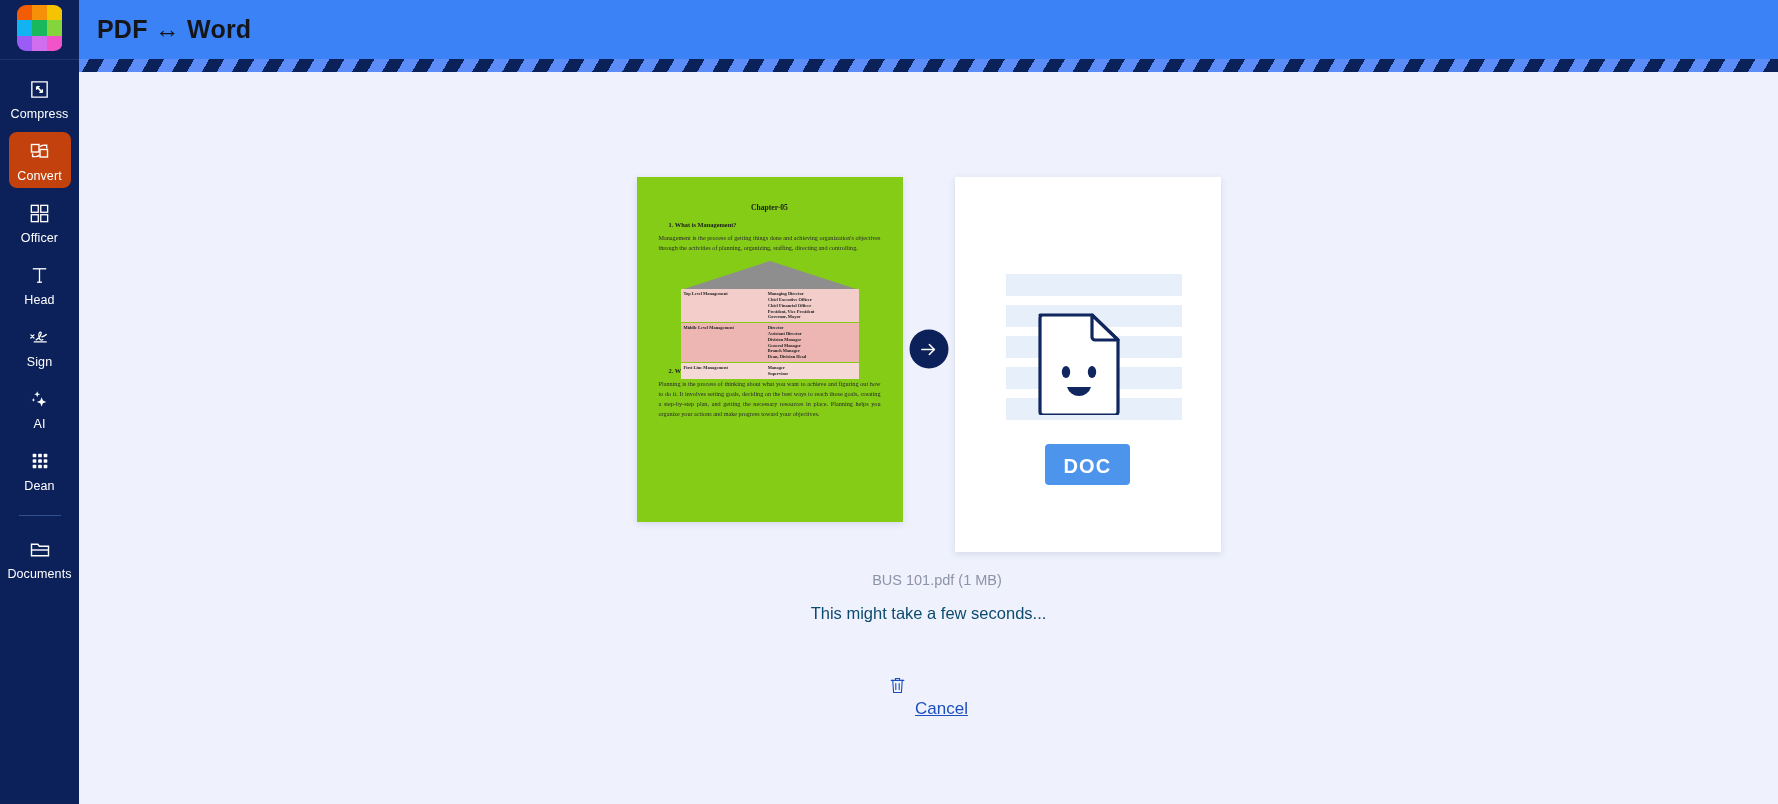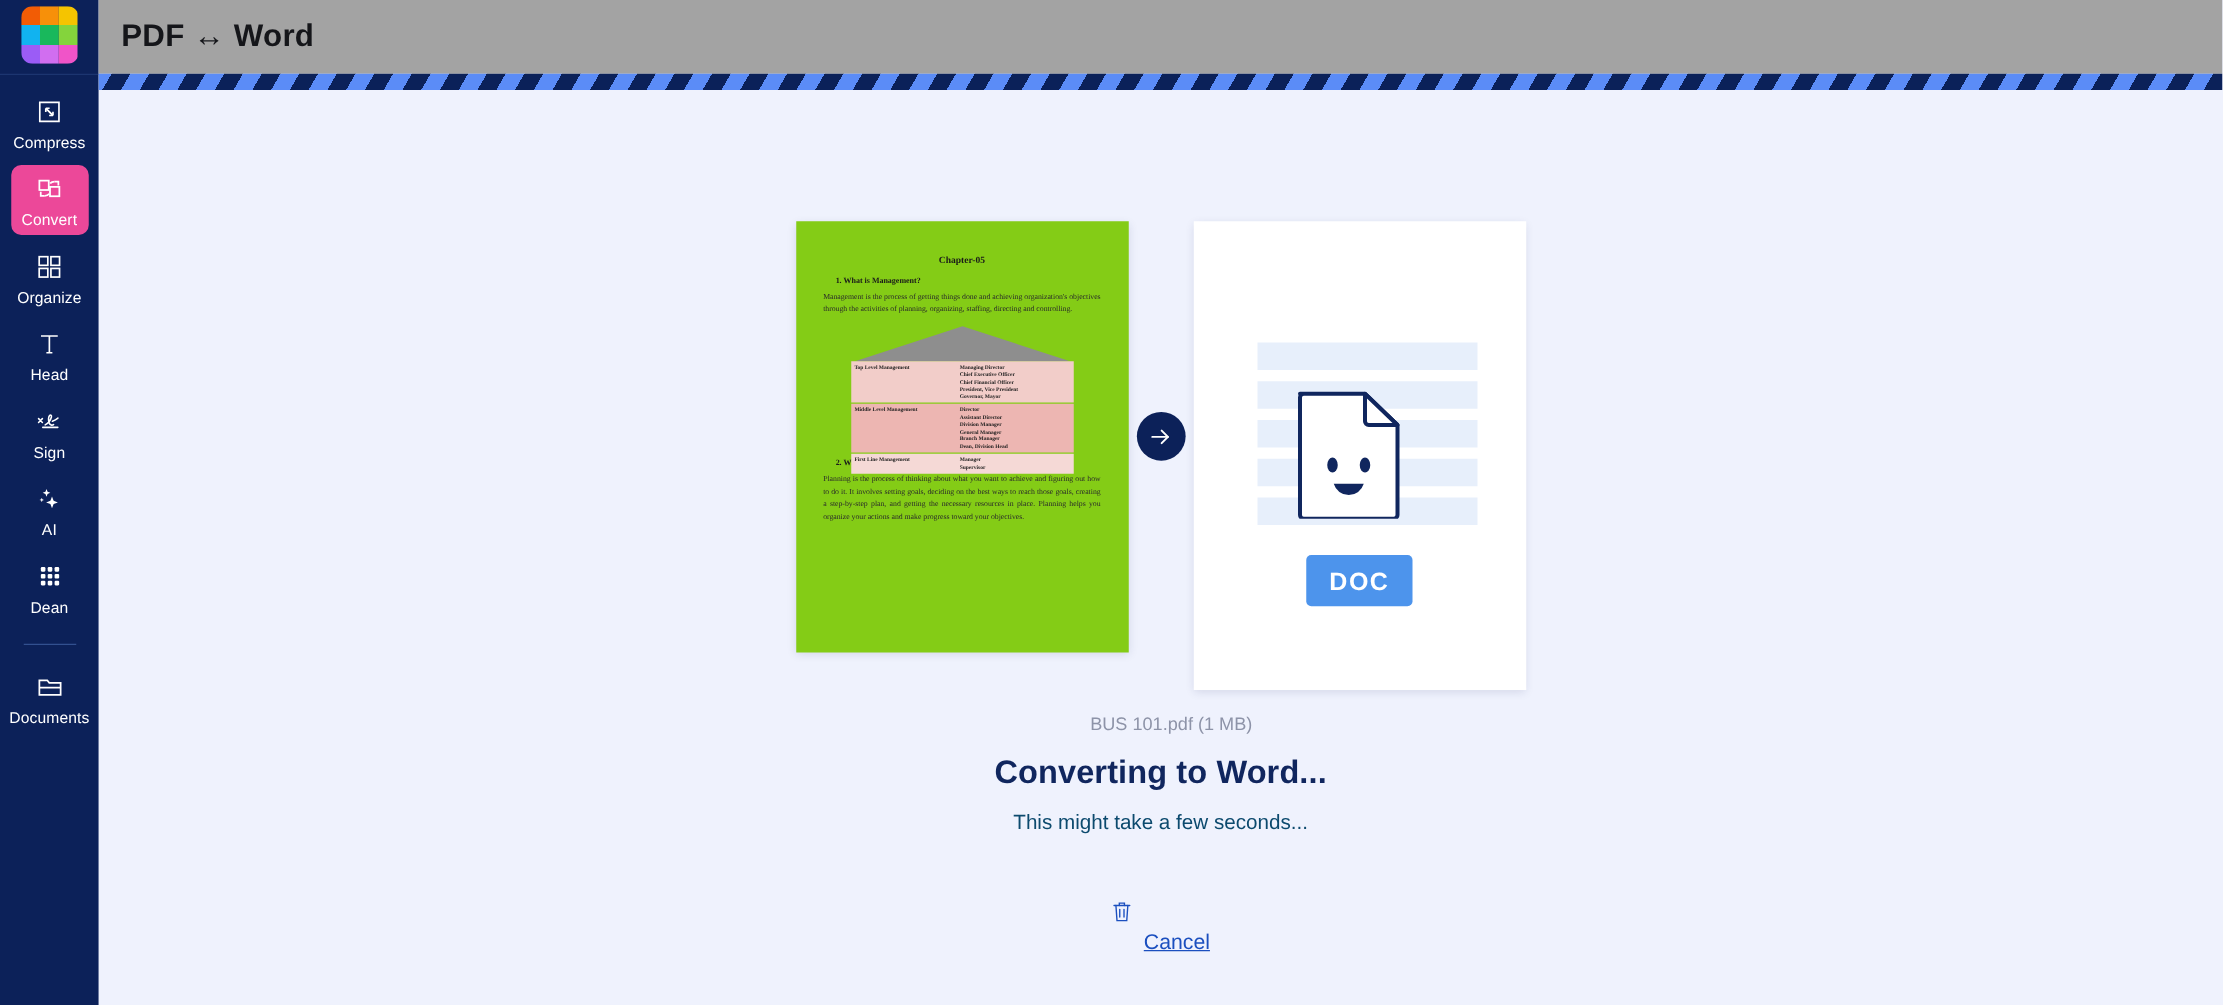--- a/index.html
+++ b/index.html
@@ -26,29 +26,29 @@
   .logo i { display: block; }
   .sidebar-sep-top { width: 79px; height: 1px; background: #1c3570; }
   .nav { width: 79px; display: flex; flex-direction: column; align-items: center; padding-top: 10px; }
   .nav-item {
     width: 62px; min-height: 56px; margin-bottom: 6px;
     border-radius: 8px;
     display: flex; flex-direction: column; align-items: center; justify-content: center;
     cursor: pointer; color: #fff;
     padding: 5px 0 4px 0;
   }
-  .nav-item.active { background: #ec4899; }
+  .nav-item.active { background: #c2410c; }
   .nav-icon { height: 26px; display: flex; align-items: center; justify-content: center; }
   .nav-label { font-size: 12.5px; color: #ffffff; margin-top: 5px; letter-spacing: .1px; }
   .nav-divider { width: 42px; height: 1px; background: #32508f; margin: 11px 0 14px 0; }
 
   
   .main { flex: 1; height: 804px; position: relative; background: #eff2fd; }
   .topbar {
-    height: 59px; background: #a3a3a3;
+    height: 59px; background: #3b82f6;
     display: flex; align-items: center; padding-left: 18px;
   }
   .page-title { font-size: 25px; font-weight: bold; color: #15161a; letter-spacing: .2px; }
   .progress-stripes {
     height: 13px; width: 100%;
     background-image: repeating-linear-gradient(
       -60deg,
       #0b2159 0px, #0b2159 13px,
       #5b8cf7 13px, #5b8cf7 26px
     );
@@ -181,21 +181,21 @@
 
       <div class="nav-item">
         <span class="nav-icon">
           <svg width="23" height="23" viewBox="0 0 24 24" fill="none" stroke="#fff" stroke-width="1.4">
             <rect x="3.5" y="3.5" width="7.2" height="7.2"></rect>
               <rect x="13.3" y="3.5" width="7.2" height="7.2"></rect>
             <rect x="3.5" y="13.3" width="7.2" height="7.2"></rect>
               <rect x="13.3" y="13.3" width="7.2" height="7.2"></rect>
           </svg>
         </span>
-        <span class="nav-label">Organize</span>
+        <span class="nav-label">Officer</span>
       </div>
 
       <div class="nav-item">
         <span class="nav-icon">
           <svg width="23" height="23" viewBox="0 0 24 24" fill="none" stroke="#fff" stroke-width="1.4">
             <path d="M5 5h14"></path>
               <path d="M12 5v14"></path>
               <path d="M9.5 19h5"></path>
           </svg>
         </span>
@@ -333,21 +333,20 @@
               <ellipse cx="55" cy="60" rx="4.2" ry="6" fill="#10265e"></ellipse>
               <path d="M30 75a12.5 12.5 0 0 0 24 0z" fill="#10265e"></path>
             </svg>
           </div>
           <div class="doc-badge">DOC</div>
         </div>
 
       </div>
 
       <div class="filename">BUS 101.pdf (1 MB)</div>
-      <div class="status-title">Converting to Word...</div>
       <div class="status-sub">This might take a few seconds...</div>
 
       <div class="cancel-row">
         <span>
           <svg width="17" height="19" viewBox="0 0 20 22" fill="none" stroke="#1b4fbf" stroke-width="1.3" stroke-linecap="round">
             <path d="M2.6 5h14.8"></path>
               <path d="M7.6 5V2.8h4.8V5"></path>
             <path d="M4.4 5l1 14.2h9.2L15.6 5"></path>
             <path d="M8 8.6v7.2M12 8.6v7.2"></path>
           </svg>

